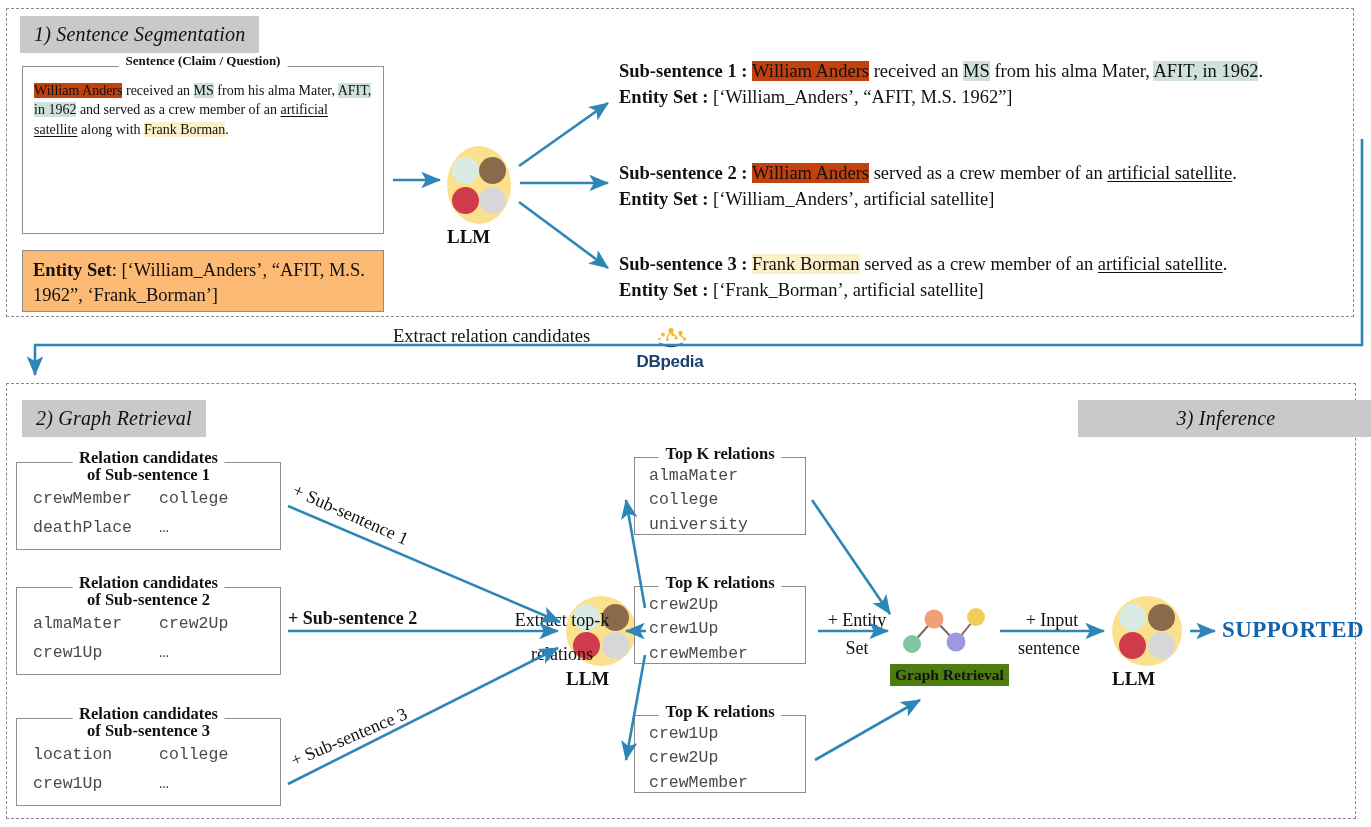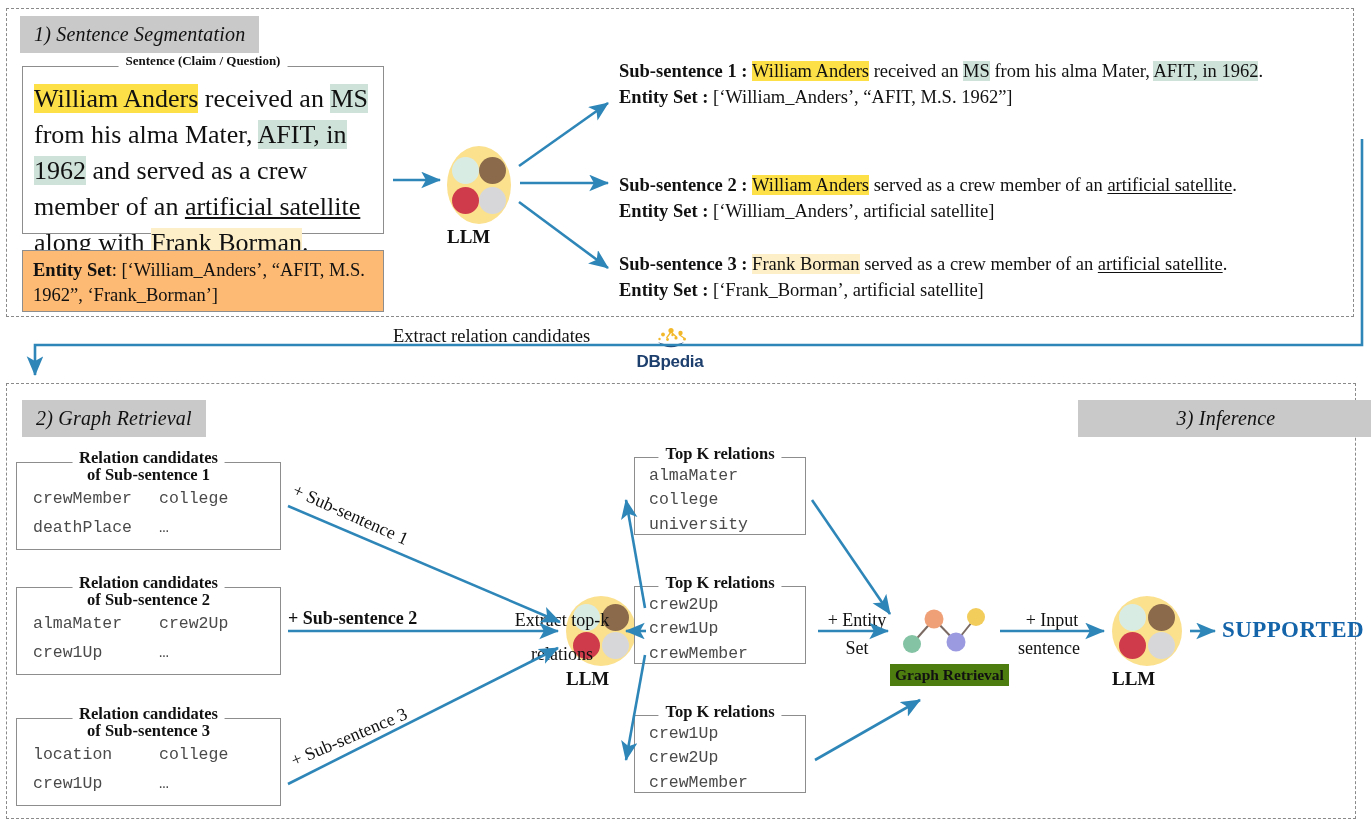--- a/index.html
+++ b/index.html
@@ -59,25 +59,25 @@
     text-align:center;
     font-family:"Liberation Serif", serif;
   }
   .fbox.two-line > .legend { top:-14px; }
 
   
   #box-sentence { left:22px; top:66px; width:362px; height:168px; }
   #box-sentence .legend { font-size:13px; }
   .sentence-text {
     padding:14px 11px 6px 11px;
-    font-size:26px;
+    font-size:14px;
     line-height:1.38;
     font-family:"Liberation Serif", serif;
   }
-  .hl-pink   { background:#fde047; }
+  .hl-pink   { background:#c2410c; }
   .hl-green  { background:#cfe2da; }
   .hl-yellow { background:#fdf0c9; }
   .uline     { text-decoration:underline; text-underline-offset:2px; }
 
   
   #box-entityset {
     left:22px; top:250px; width:362px; height:62px;
     padding:7px 10px;
     font-size:18.5px;
     line-height:1.35;
@@ -90,21 +90,21 @@
   
   .subline {
     position:absolute;
     font-size:18.5px;
     line-height:1.42;
     white-space:nowrap;
     font-family:"Liberation Serif", serif;
   }
   .subline .lab { font-weight:bold; }
   #sub1 { left:619px; top:58px;  }
-  #sub2 { left:619px; top:172px; }
+  #sub2 { left:619px; top:160px; }
   #sub3 { left:619px; top:251px; }
 
   
   .llm { position:absolute; text-align:left; }
   .llm .blob {
     width:64px; height:78px;
     border-radius:50%;
     background:#fbe08e;
     position:relative;
     margin:0 auto;

